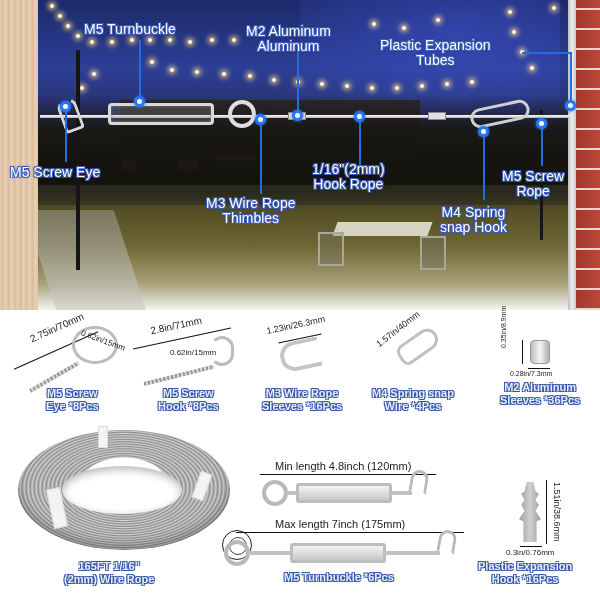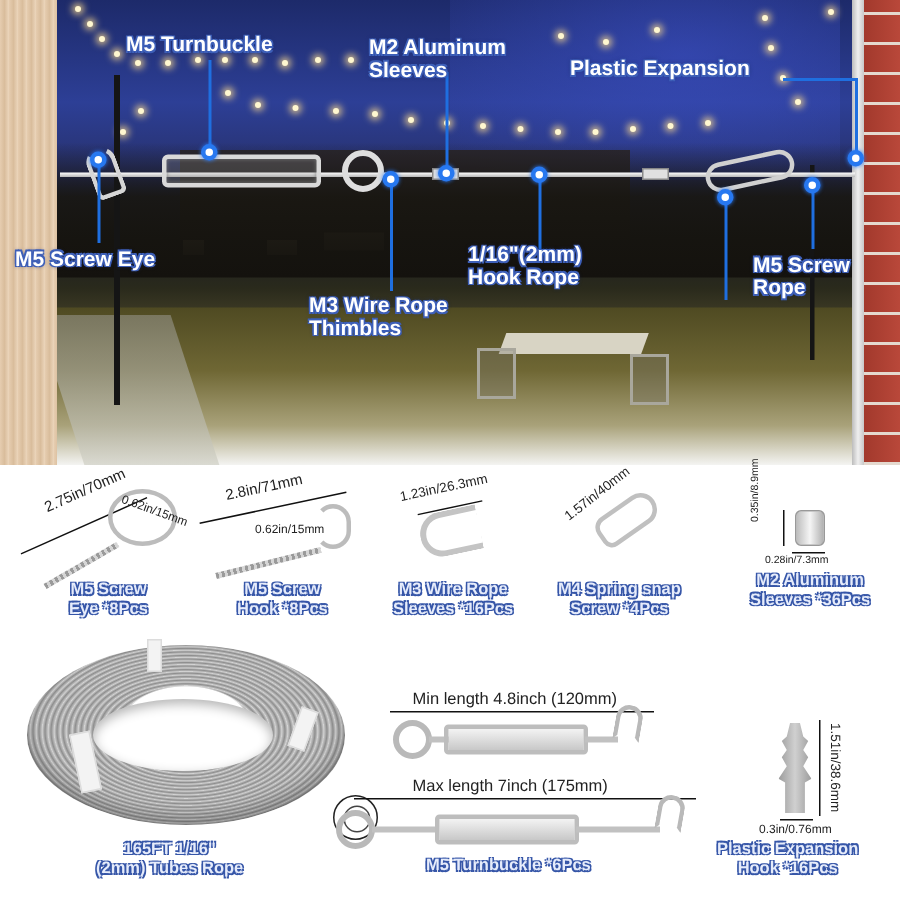--- a/index.html
+++ b/index.html
@@ -51,22 +51,22 @@
   .sleeve { position: absolute; width: 18px; height: 8px; background: #e0e0e0; border: 1px solid #888; }
   .snap-hook { position: absolute; left: 470px; top: 104px; width: 60px; height: 20px;
     border: 3px solid #d0d0d0; border-radius: 12px; transform: rotate(-12deg); }
 
   
   .callout-line { position: absolute; background: #1f6fe0; width: 2px; }
   .callout-hline { position: absolute; background: #1f6fe0; height: 2px; }
   .callout-dot { position: absolute; width: 11px; height: 11px; border-radius: 50%;
     background: #ffffff; border: 3px solid #2778f0; box-shadow: 0 0 3px #2a7cff; }
   .callout-label {
-    position: absolute; color: #ffffff; font-weight: bold; font-size: 14px; line-height: 15px;
-    white-space: nowrap;
+    position: absolute; color: #ffffff; font-weight: normal; font-size: 14px; line-height: 15px;
+    text-align: center; white-space: nowrap;
     text-shadow: -1px -1px 0 #3d5fb8, 1px -1px 0 #3d5fb8, -1px 1px 0 #3d5fb8, 1px 1px 0 #3d5fb8, 0 0 3px #1c2d6b;
   }
 
   
   .part-label {
     position: absolute; text-align: center; font-weight: bold; font-size: 11px; line-height: 13px;
     color: #e6ecfb; white-space: nowrap;
     text-shadow: -1px -1px 0 #3656a8, 1px -1px 0 #3656a8, -1px 1px 0 #3656a8, 1px 1px 0 #3656a8;
   }
   .dim { position: absolute; font-size: 9px; color: #222; white-space: nowrap; }
@@ -186,33 +186,38 @@
   <div class="callout-dot" style="left:565px;top:100px;"></div>
   <div class="callout-dot" style="left:60px;top:101px;"></div>
   <div class="callout-dot" style="left:255px;top:114px;"></div>
   <div class="callout-dot" style="left:354px;top:111px;"></div>
   <div class="callout-dot" style="left:478px;top:126px;"></div>
   <div class="callout-dot" style="left:536px;top:118px;"></div>
 
   <div class="callout-label" style="left:84px;top:22px;">M5 Turnbuckle</div>
   <div class="callout-label" style="left:246px;top:24px;">
     <div>M2 Aluminum</div>
-    <div>Sleeves</div>
+    <div>Aluminum</div>
   </div>
   <div class="callout-label" style="left:380px;top:38px;">
     <div>Plastic Expansion</div>
+    <div>Tubes</div>
   </div>
   <div class="callout-label" style="left:10px;top:165px;">M5 Screw Eye</div>
   <div class="callout-label" style="left:206px;top:196px;">
     <div>M3 Wire Rope</div>
     <div>Thimbles</div>
   </div>
   <div class="callout-label" style="left:312px;top:162px;">
     <div>1/16"(2mm)</div>
     <div>Hook Rope</div>
+  </div>
+  <div class="callout-label" style="left:440px;top:205px;">
+    <div>M4 Spring</div>
+    <div>snap Hook</div>
   </div>
   <div class="callout-label" style="left:502px;top:169px;">
     <div>M5 Screw</div>
     <div>Rope</div>
   </div>
 </div>
 
 <div>
   <div class="dim-line" style="left:10px;top:350px;width:92px;transform:rotate(-24deg);"></div>
   <div class="dim dim-big" style="left:28px;top:322px;transform:rotate(-24deg);">2.75in/70mm</div>
@@ -245,21 +250,21 @@
     <div>M3 Wire Rope</div>
     <div>Sleeves *16Pcs</div>
   </div>
 </div>
 
 <div>
   <div class="dim" style="left:372px;top:324px;transform:rotate(-38deg);">1.57in/40mm</div>
   <div class="carabiner"></div>
   <div class="part-label" style="left:372px;top:387px;">
     <div>M4 Spring snap</div>
-    <div>Screw *4Pcs</div>
+    <div>Wire *4Pcs</div>
   </div>
 </div>
 
 <div>
   <div class="dim" style="left:500px;top:348px;font-size:7px;transform:rotate(-90deg);transform-origin:left top;">0.35in/8.9mm</div>
   <div class="dim-vline" style="left:522px;top:340px;height:24px;"></div>
   <div class="sleeve-prod"></div>
   <div class="dim-line" style="left:528px;top:368px;width:22px;"></div>
   <div class="dim" style="left:510px;top:370px;font-size:7px;">0.28in/7.3mm</div>
   <div class="part-label" style="left:500px;top:381px;">
@@ -270,21 +275,21 @@
 
 <div>
   <div class="coil"></div>
   <div class="coil-inner"></div>
   <div class="tie" style="left:98px;top:426px;width:10px;height:22px;"></div>
   <div class="tie" style="left:50px;top:488px;width:14px;height:40px;transform:rotate(-12deg);"></div>
   <div class="tie" style="left:196px;top:472px;width:12px;height:28px;transform:rotate(20deg);"></div>
   <div class="cross-section"></div>
   <div class="part-label" style="left:64px;top:560px;">
     <div>165FT 1/16"</div>
-    <div>(2mm) Tubes Rope</div>
+    <div>(2mm) Wire Rope</div>
   </div>
 </div>
 
 <div>
   <div class="dim dim-big" style="left:275px;top:460px;font-size:11px;">Min length 4.8inch (120mm)</div>
   <div class="dim-line" style="left:260px;top:474px;width:176px;"></div>
   <div class="tb-eye" style="left:262px;top:480px;"></div>
   <div class="tb-rod" style="left:286px;top:491px;width:14px;"></div>
   <div class="tb-frame" style="left:296px;top:483px;width:96px;"></div>
   <div class="tb-rod" style="left:390px;top:491px;width:22px;"></div>

